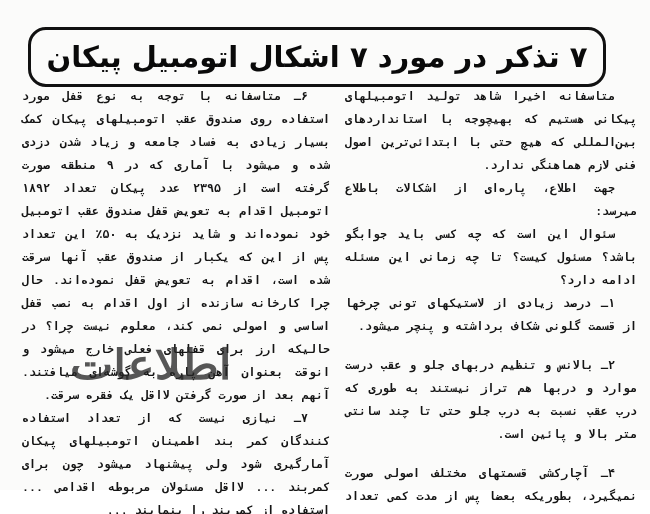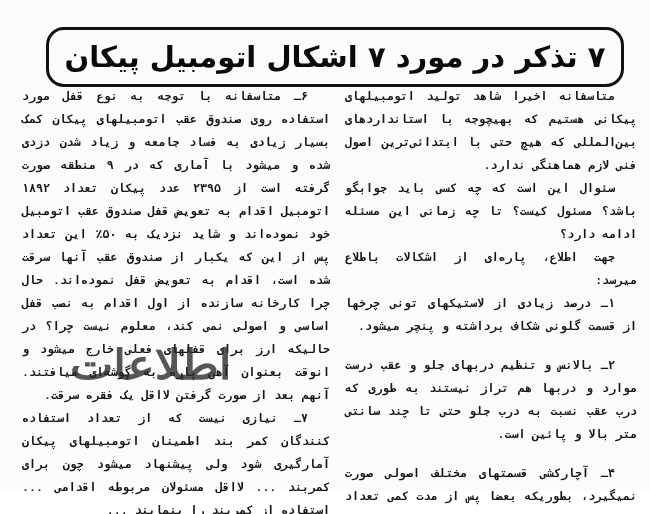--- a/index.html
+++ b/index.html
@@ -16,21 +16,21 @@
       color: #111111;
     }
     .page {
       position: absolute;
       left: 0; top: 0;
       width: 650px; height: 490px;
       background: #fbfbfa;
     }
     .title-box {
       position: absolute;
-      left: 46px;
+      left: 28px;
       top: 27px;
       width: 578px;
       height: 60px;
       border: 3px solid #111;
       border-radius: 18px;
       box-sizing: border-box;
       display: flex;
       align-items: center;
       justify-content: center;
     }
@@ -96,22 +96,22 @@
 <body>
 
 <div class="page">
 
   <div class="title-box">
     <div class="title-text">۷ تذکر در مورد ۷ اشکال اتومبیل پیکان</div>
   </div>
 
   <div class="column col-right">
     <p class="para">متاسفانه اخیرا شاهد تولید اتومبیلهای پیکانی هستیم که بهیچوجه با استانداردهای بین‌المللی که هیچ حتی با ابتدائی‌ترین اصول فنی لازم هماهنگی ندارد.</p>
+    <p class="para">جهت اطلاع، پاره‌ای از اشکالات باطلاع میرسد:</p>
     <p class="para">سئوال این است که چه کسی باید جوابگو باشد؟ مسئول کیست؟ تا چه زمانی این مسئله ادامه دارد؟</p>
-    <p class="para">جهت اطلاع، پاره‌ای از اشکالات باطلاع میرسد:</p>
     <p class="para">۱ـ درصد زیادی از لاستیکهای تونی چرخها از قسمت گلونی شکاف برداشته و پنچر میشود.</p>
     <p class="para gap-before">۲ـ بالانس و تنظیم دربهای جلو و عقب درست موارد و دربها هم تراز نیستند به طوری که درب عقب نسبت به درب جلو حتی تا چند سانتی متر بالا و پائین است.</p>
     <p class="para gap-before">۴ـ آچارکشی قسمتهای مختلف اصولی صورت نمیگیرد، بطوریکه بعضا پس از مدت کمی تعداد قابل توجهی از پیچ و مهره ها شل شده و یا باز شده و می‌افتند لذا خیلی زود سر و صدای اطاق و شاسی بلند میشود.</p>
   </div>
 
   <div class="column col-left">
     <p class="para">۶ـ متاسفانه با توجه به نوع قفل مورد استفاده روی صندوق عقب اتومبیلهای پیکان کمک بسیار زیادی به فساد جامعه و زیاد شدن دزدی شده و میشود با آماری که در ۹ منطقه صورت گرفته است از ۲۳۹۵ عدد پیکان تعداد ۱۸۹۲ اتومبیل اقدام به تعویض قفل صندوق عقب اتومبیل خود نموده‌اند و شاید نزدیک به ۵۰٪ این تعداد پس از این که یکبار از صندوق عقب آنها سرقت شده است، اقدام به تعویض قفل نموده‌اند. حال چرا کارخانه سازنده از اول اقدام به نصب قفل اساسی و اصولی نمی کند، معلوم نیست چرا؟ در حالیکه ارز برای قفلهای فعلی خارج میشود و انوقت بعنوان آهن پاره به گوشه‌ای میافتند. آنهم بعد از صورت گرفتن لااقل یک فقره سرقت.</p>
     <p class="para">۷ـ نیازی نیست که از تعداد استفاده کنندگان کمر بند اطمینان اتومبیلهای پیکان آمارگیری شود ولی پیشنهاد میشود چون برای کمربند ... لااقل مسئولان مربوطه اقدامی ... استفاده از کمربند را بنمایند ...</p>
     <p class="para">امید است که اطمینان محترم به موارد فوق الذکر توجه لازم را مبذول نمایند.</p>
     <div class="signature">سید عباس مستجابی</div>

